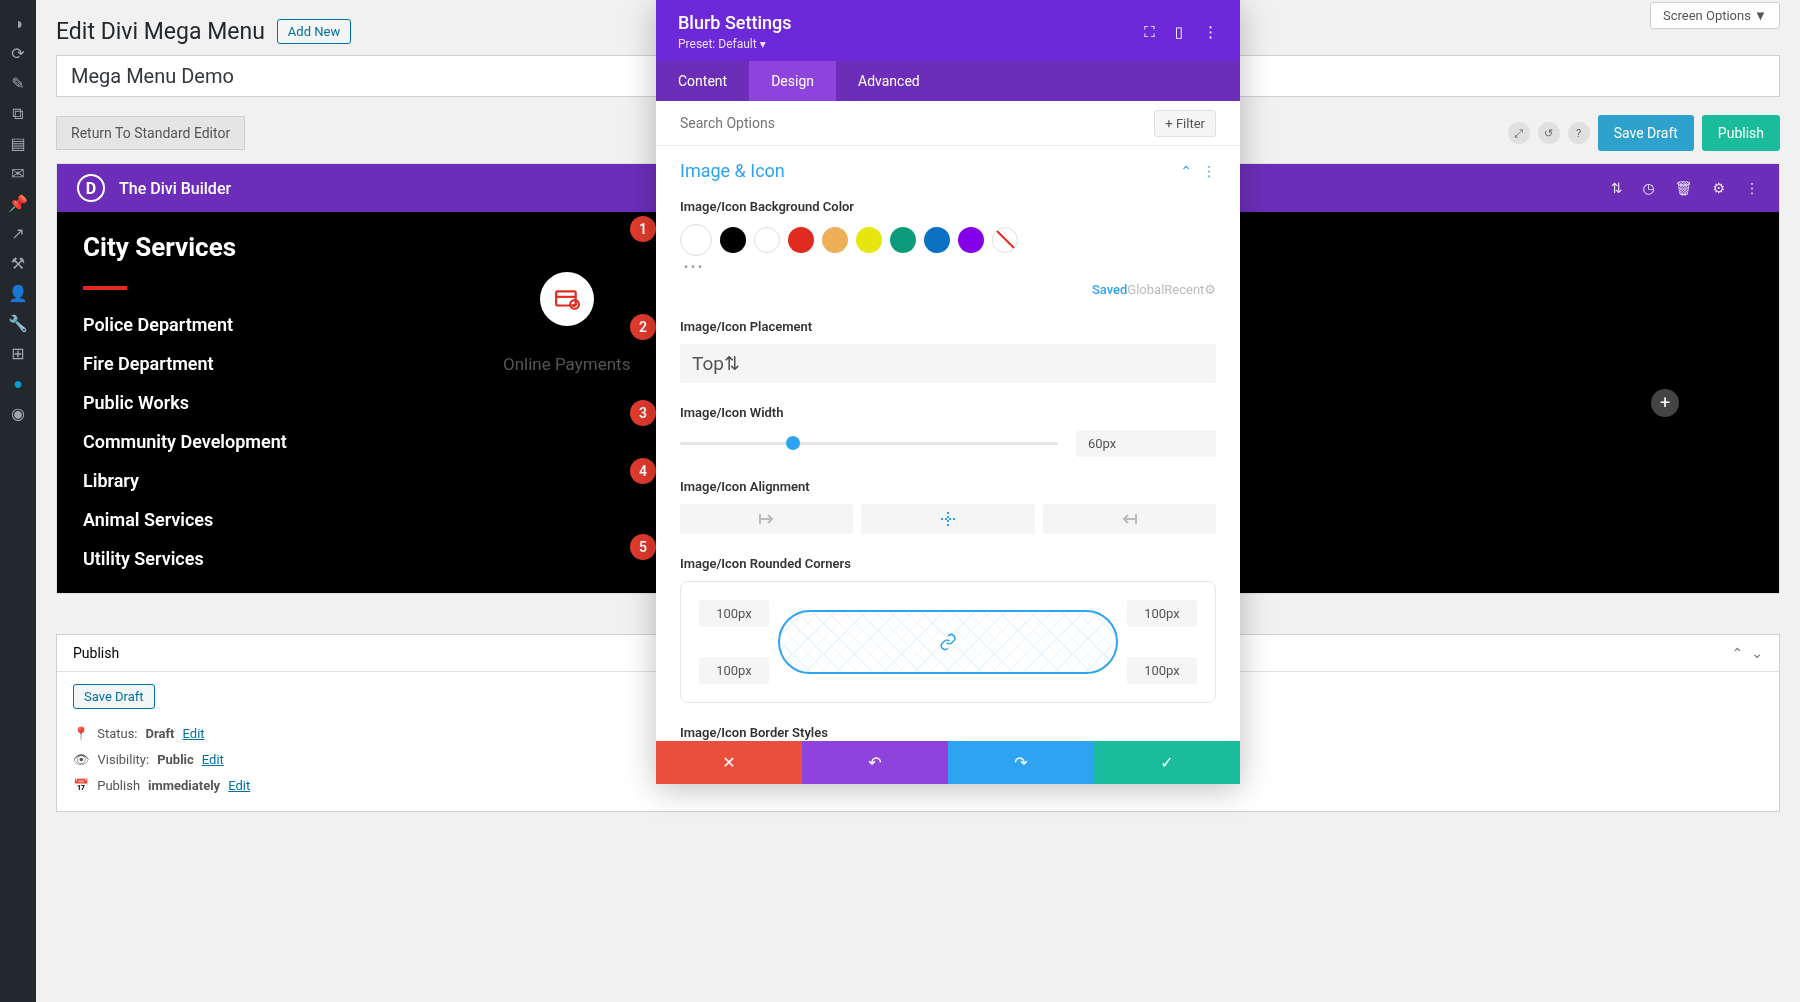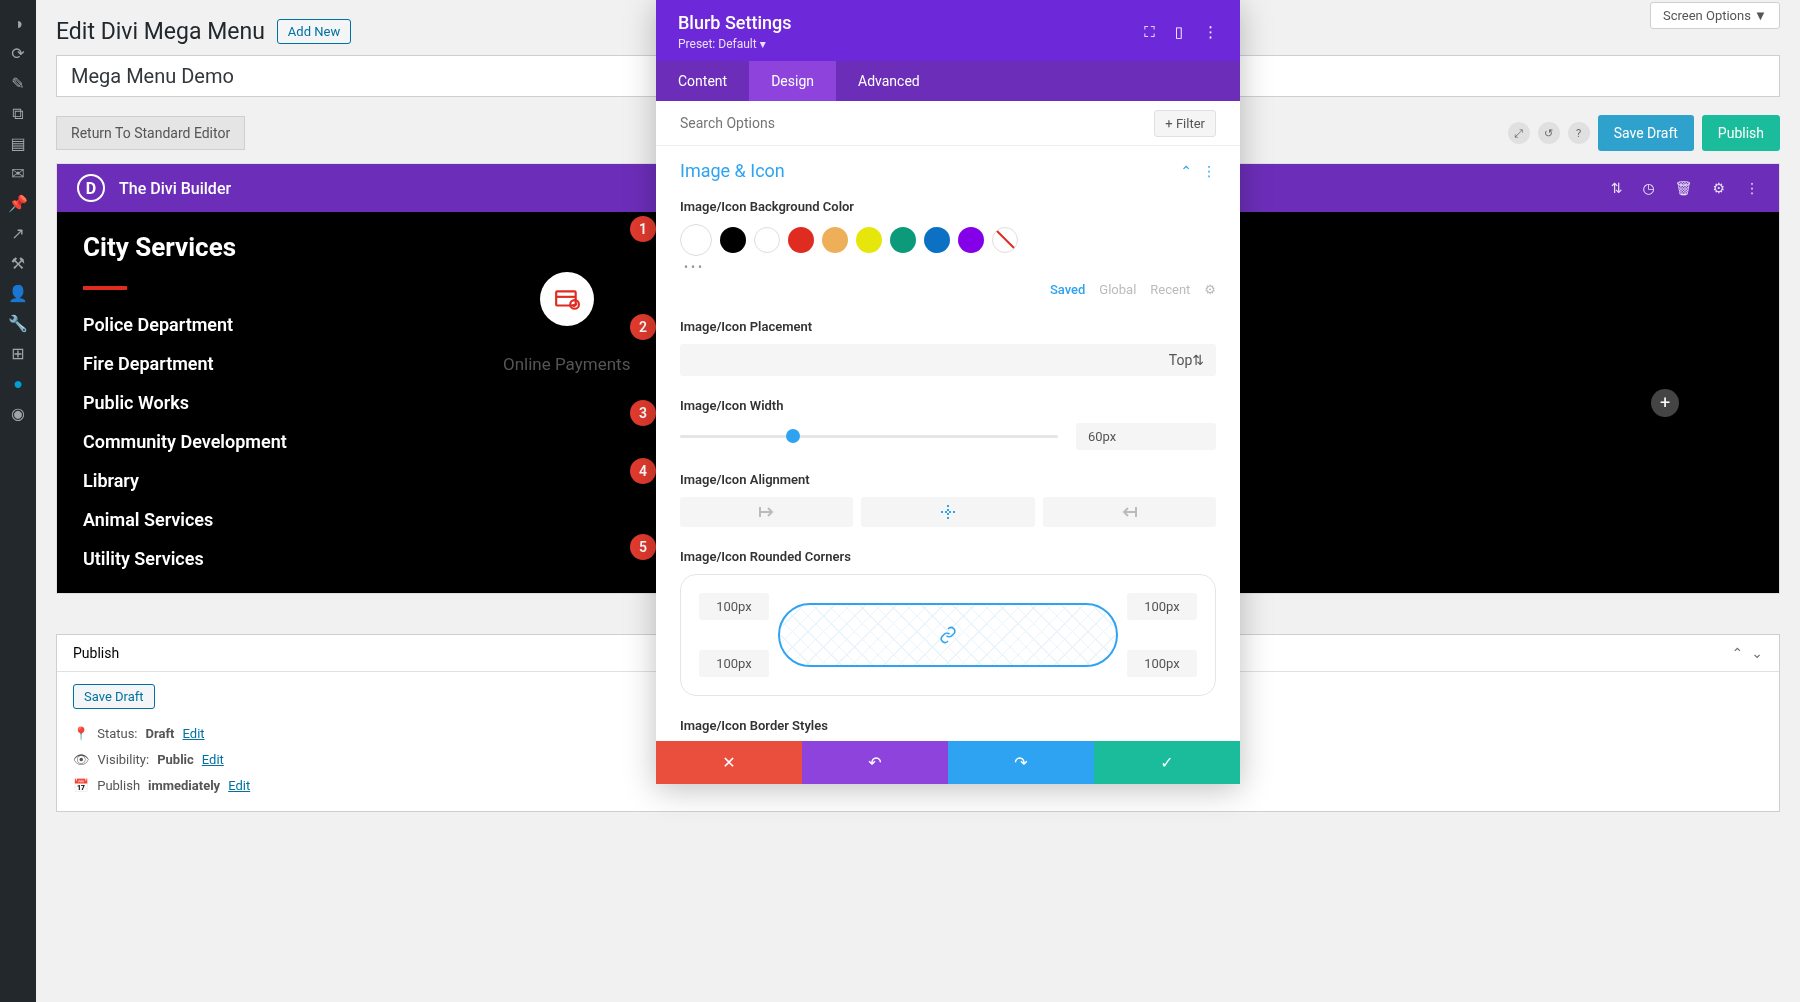--- a/index.html
+++ b/index.html
@@ -33,21 +33,21 @@
 .divi-header-right { display: flex; gap: 20px; font-size: 14px; }
 .divi-header-right span { cursor: pointer; opacity: 0.85; }
 
 .divi-preview { background: #000; padding: 20px 26px 24px; display: flex; gap: 80px; position: relative; }
 .city-services-col { color: #fff; flex: 0 0 340px; }
 .city-services-title { font-size: 26px; font-weight: 700; margin-bottom: 24px; }
 .city-services-underline { width: 44px; height: 4px; background: #e02b20; margin-bottom: 24px; }
 .city-services-list { display: flex; flex-direction: column; gap: 18px; }
 .city-services-list li { list-style: none; font-size: 18px; font-weight: 600; }
 
-.blurb-col { display: flex; flex-direction: row; gap: 30px; padding-top: 40px; justify-content: flex-end; }
+.blurb-col { display: flex; flex-direction: column; gap: 30px; padding-top: 40px; }
 .blurb { text-align: center; }
 .blurb-icon { width: 54px; height: 54px; border-radius: 50%; background: #fff; margin: 0 auto 28px; display: flex; align-items: center; justify-content: center; }
 .blurb-icon svg { width: 26px; height: 26px; }
 .blurb-label { color: #555; font-size: 17px; }
 
 .add-circle { position: absolute; right: 100px; top: 50%; transform: translateY(-50%); width: 28px; height: 28px; border-radius: 50%; background: #444; color: #fff; display: flex; align-items: center; justify-content: center; font-size: 18px; cursor: pointer; }
 
 
 .callout { position: absolute; width: 26px; height: 26px; border-radius: 50%; background: #e23b2e; color: #fff; display: flex; align-items: center; justify-content: center; font-size: 14px; font-weight: 600; z-index: 5; }
 
@@ -84,36 +84,36 @@
 
 .control-group { padding: 8px 24px 14px; }
 .control-label { font-size: 13px; font-weight: 600; color: #333; margin-bottom: 10px; }
 
 .color-row { display: flex; gap: 8px; align-items: center; }
 .color-swatch { width: 26px; height: 26px; border-radius: 50%; cursor: pointer; }
 .color-swatch.selected { border: 3px solid #c8e3f7; width: 32px; height: 32px; }
 .color-swatch.none { background: #fff; border: 1px solid #ddd; position: relative; overflow: hidden; }
 .color-swatch.none::after { content: ''; position: absolute; width: 36px; height: 2px; background: #e02b20; transform: rotate(45deg); top: 11px; left: -5px; }
 .color-dots { font-size: 12px; color: #999; padding: 4px 0 0 4px; }
-.color-meta-row { display: flex; justify-content: flex-end; gap: 14px; font-size: 13px; margin-top: 8px; align-items: center; }
+.color-meta-row { display: flex; justify-content: flex-end; font-size: 13px; margin-top: 8px; align-items: center; }
 .color-meta-row .saved { color: #2ea3f2; font-weight: 500; }
 .color-meta-row .disabled { color: #bbb; }
 
-.select-box { background: #f5f5f5; border-radius: 3px; padding: 8px 12px; font-size: 14px; color: #555; display: flex; justify-content: flex-end; align-items: center; cursor: pointer; }
+.select-box { background: #f5f5f5; border-radius: 3px; padding: 8px 12px; font-size: 19px; color: #555; display: flex; justify-content: flex-start; align-items: center; cursor: pointer; }
 
 .slider-row { display: flex; gap: 18px; align-items: center; }
 .slider-track { flex: 1; height: 3px; background: #e5e5e5; border-radius: 2px; position: relative; }
 .slider-thumb { position: absolute; width: 14px; height: 14px; border-radius: 50%; background: #2ea3f2; top: -6px; left: 28%; }
 .slider-value { width: 140px; background: #f5f5f5; border-radius: 3px; padding: 6px 12px; font-size: 13px; color: #555; }
 
 .align-row { display: flex; gap: 8px; }
 .align-btn { flex: 1; background: #f5f5f5; border-radius: 3px; padding: 8px 0; display: flex; justify-content: center; cursor: pointer; }
 .align-btn.selected svg { stroke: #2ea3f2; }
 
-.corners-box { border: 1px solid #e5e5e5; border-radius: 16px; padding: 18px; position: relative; }
+.corners-box { border: 1px solid #e5e5e5; border-radius: 8px; padding: 18px; position: relative; }
 .corners-grid { display: grid; grid-template-columns: auto 1fr auto; grid-template-rows: auto auto; gap: 30px 0; align-items: center; }
 .corner-input { background: #f5f5f5; border-radius: 3px; padding: 6px 12px; font-size: 13px; color: #555; width: 70px; text-align: center; }
 .corners-shape { grid-column: 2; grid-row: 1 / 3; justify-self: center; width: 340px; height: 64px; border: 2px solid #2ea3f2; border-radius: 34px; display: flex; align-items: center; justify-content: center; position: relative; }
 .corners-shape::before { content: ''; position: absolute; inset: 0; background: repeating-linear-gradient(45deg, transparent 0 10px, #eaf4fc 10px 11px), repeating-linear-gradient(-45deg, transparent 0 10px, #eaf4fc 10px 11px); border-radius: 34px; }
 .link-icon-svg { position: relative; z-index: 1; }
 
 .modal-footer { display: flex; }
 .modal-footer-btn { flex: 1; padding: 12px 0; color: #fff; display: flex; justify-content: center; align-items: center; cursor: pointer; font-size: 16px; }
 .mf-cancel { background: #ea4f3d; }
 .mf-undo { background: #8e44dc; }

